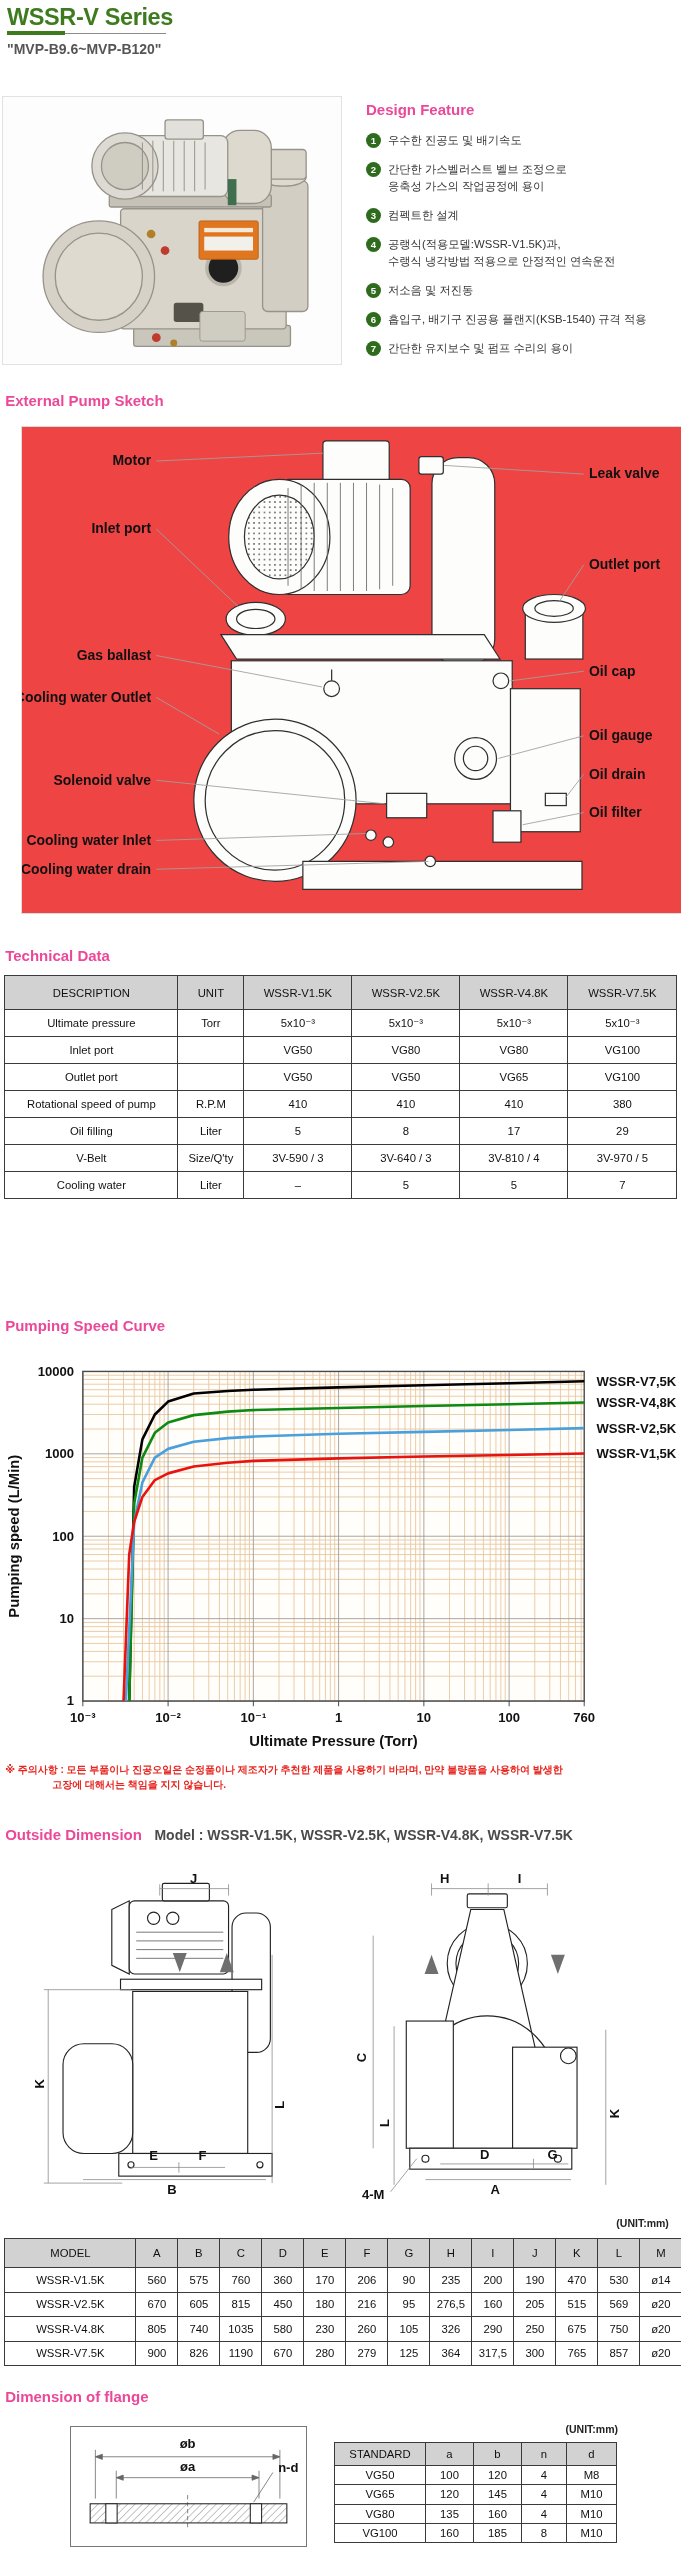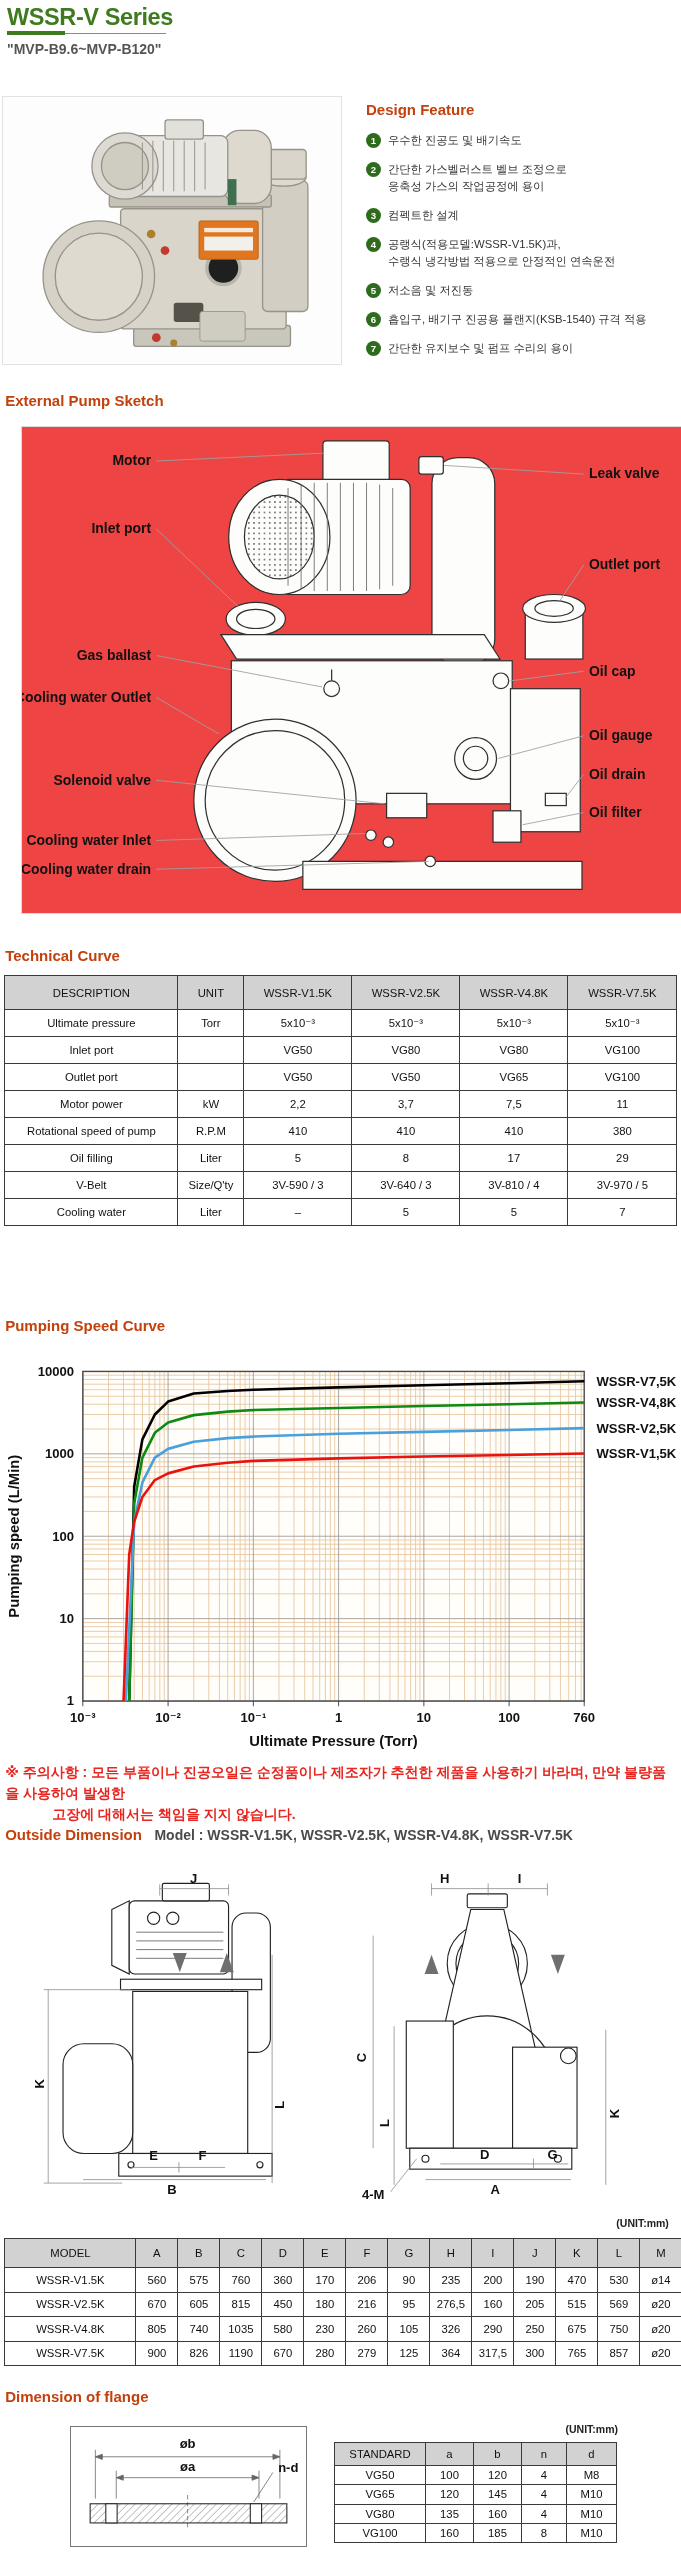--- a/index.html
+++ b/index.html
@@ -1,19 +1,19 @@
 <!DOCTYPE html>
 <html style="font-size:14px"><head>
 <meta charset="utf-8">
 <style>
   html,body{margin:0;padding:0;background:#fff}
   body{font-family:"Liberation Sans","DejaVu Sans",sans-serif;color:#222}
   #page{position:relative;width:681px;height:2576px;background:#fff;overflow:hidden}
 
-  .sec-head{color:#c2410c;font-weight:bold;font-size:15px}
+  .sec-head{color:#ec4899;font-weight:bold;font-size:15px}
 
   
   #title{position:absolute;top:3.5px;left:7px}
   #title h1{margin:0;font-size:23.5px;font-weight:bold;color:#3d7b1e;letter-spacing:-0.4px}
   #rule{position:relative;width:159px;height:4.4px;margin-top:0.9px}
   #rule .g{position:absolute;left:0;top:0;width:58px;height:3.5px;background:#3d7b1e}
   #rule .l{position:absolute;left:58px;top:1.7px;width:101px;height:0.9px;background:#8a8a8a}
   #subtitle{margin-top:5.2px;font-size:14px;font-weight:bold;color:#555}
 
   
@@ -46,21 +46,21 @@
   #dim-table-wrap{position:absolute;top:2238px;left:4.4px;width:672px}
   #dim-table{width:672px}
   #dim-table th{height:28px}
   #dim-table td{height:23.5px}
   #flange-table-wrap{position:absolute;top:2442px;left:334px;width:284px}
   #flange-table{width:260px}
   #flange-table th{height:22px}
   #flange-table td{height:18.3px}
 
   #chart{position:absolute;top:1353px;left:0}
-  #warning{position:absolute;top:1762px;left:5.2px;width:670px;color:#e8251f;font-size:14px;font-weight:bold;line-height:1.5}
+  #warning{position:absolute;top:1762px;left:5.2px;width:670px;color:#e8251f;font-size:10px;font-weight:bold;line-height:1.5}
   #warning .l2{margin-left:47px}
 
   #outside-head{position:absolute;top:1826px;left:5.2px;white-space:nowrap}
   #outside-head .model{font-size:14px;font-weight:600;color:#4a4a4a;margin-left:8.7px}
   #dims{position:absolute;top:1859px;left:0}
   #unit1{position:absolute;top:2217px;right:12.2px;font-size:10.5px;color:#222;font-weight:bold}
   #unit2{position:absolute;top:2423px;left:334px;width:284px;text-align:right;font-size:10.5px;color:#222;font-weight:bold}
 
   #flange-box{position:absolute;top:2426px;left:70px;width:235px;height:119px;border:0.9px solid #777;background:#fff}
 
@@ -236,21 +236,21 @@
           <text x="650" y="59" class="sk-label">Leak valve</text>
           <text x="650" y="163" class="sk-label">Outlet port</text>
           <text x="650" y="285" class="sk-label">Oil cap</text>
           <text x="650" y="359" class="sk-label">Oil gauge</text>
           <text x="650" y="403" class="sk-label">Oil drain</text>
           <text x="650" y="447" class="sk-label">Oil filter</text>
         </g>
     </svg>
   </div>
 
-  <div id="tech-heading" class="sec-head">Technical Curve</div>
+  <div id="tech-heading" class="sec-head">Technical Data</div>
   <div id="tech-table-wrap">
     <table id="tech-table" class="spec">
         <colgroup>
           <col style="width: 173px;">
           <col style="width: 66px;">
           <col style="width: 108px;">
           <col style="width: 108px;">
           <col style="width: 108px;">
           <col style="width: 109px;">
         </colgroup>
@@ -281,28 +281,20 @@
             <td>VG80</td>
             <td>VG100</td>
           </tr>
           <tr>
             <td>Outlet port</td>
             <td></td>
             <td>VG50</td>
             <td>VG50</td>
             <td>VG65</td>
             <td>VG100</td>
-          </tr>
-          <tr>
-            <td>Motor power</td>
-            <td>kW</td>
-            <td>2,2</td>
-            <td>3,7</td>
-            <td>7,5</td>
-            <td>11</td>
           </tr>
           <tr>
             <td>Rotational speed of pump</td>
             <td>R.P.M</td>
             <td>410</td>
             <td>410</td>
             <td>410</td>
             <td>380</td>
           </tr>
           <tr>

